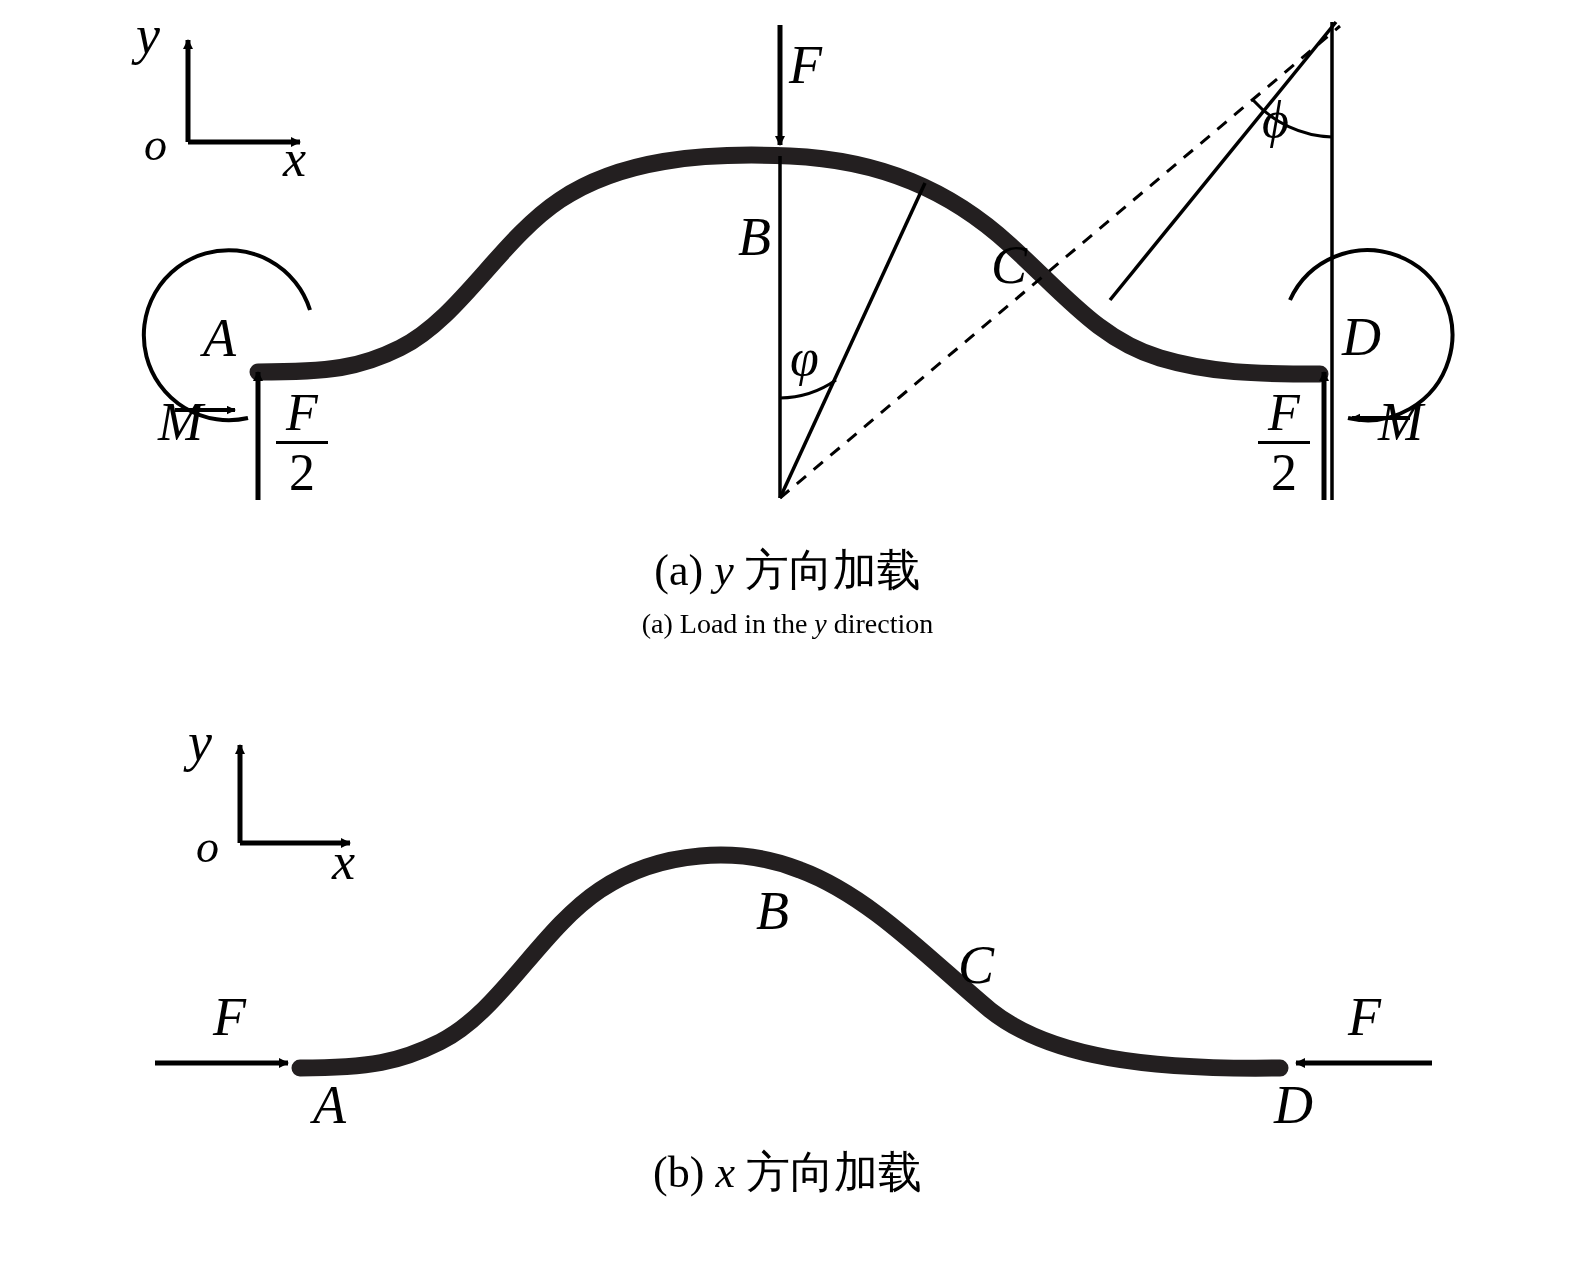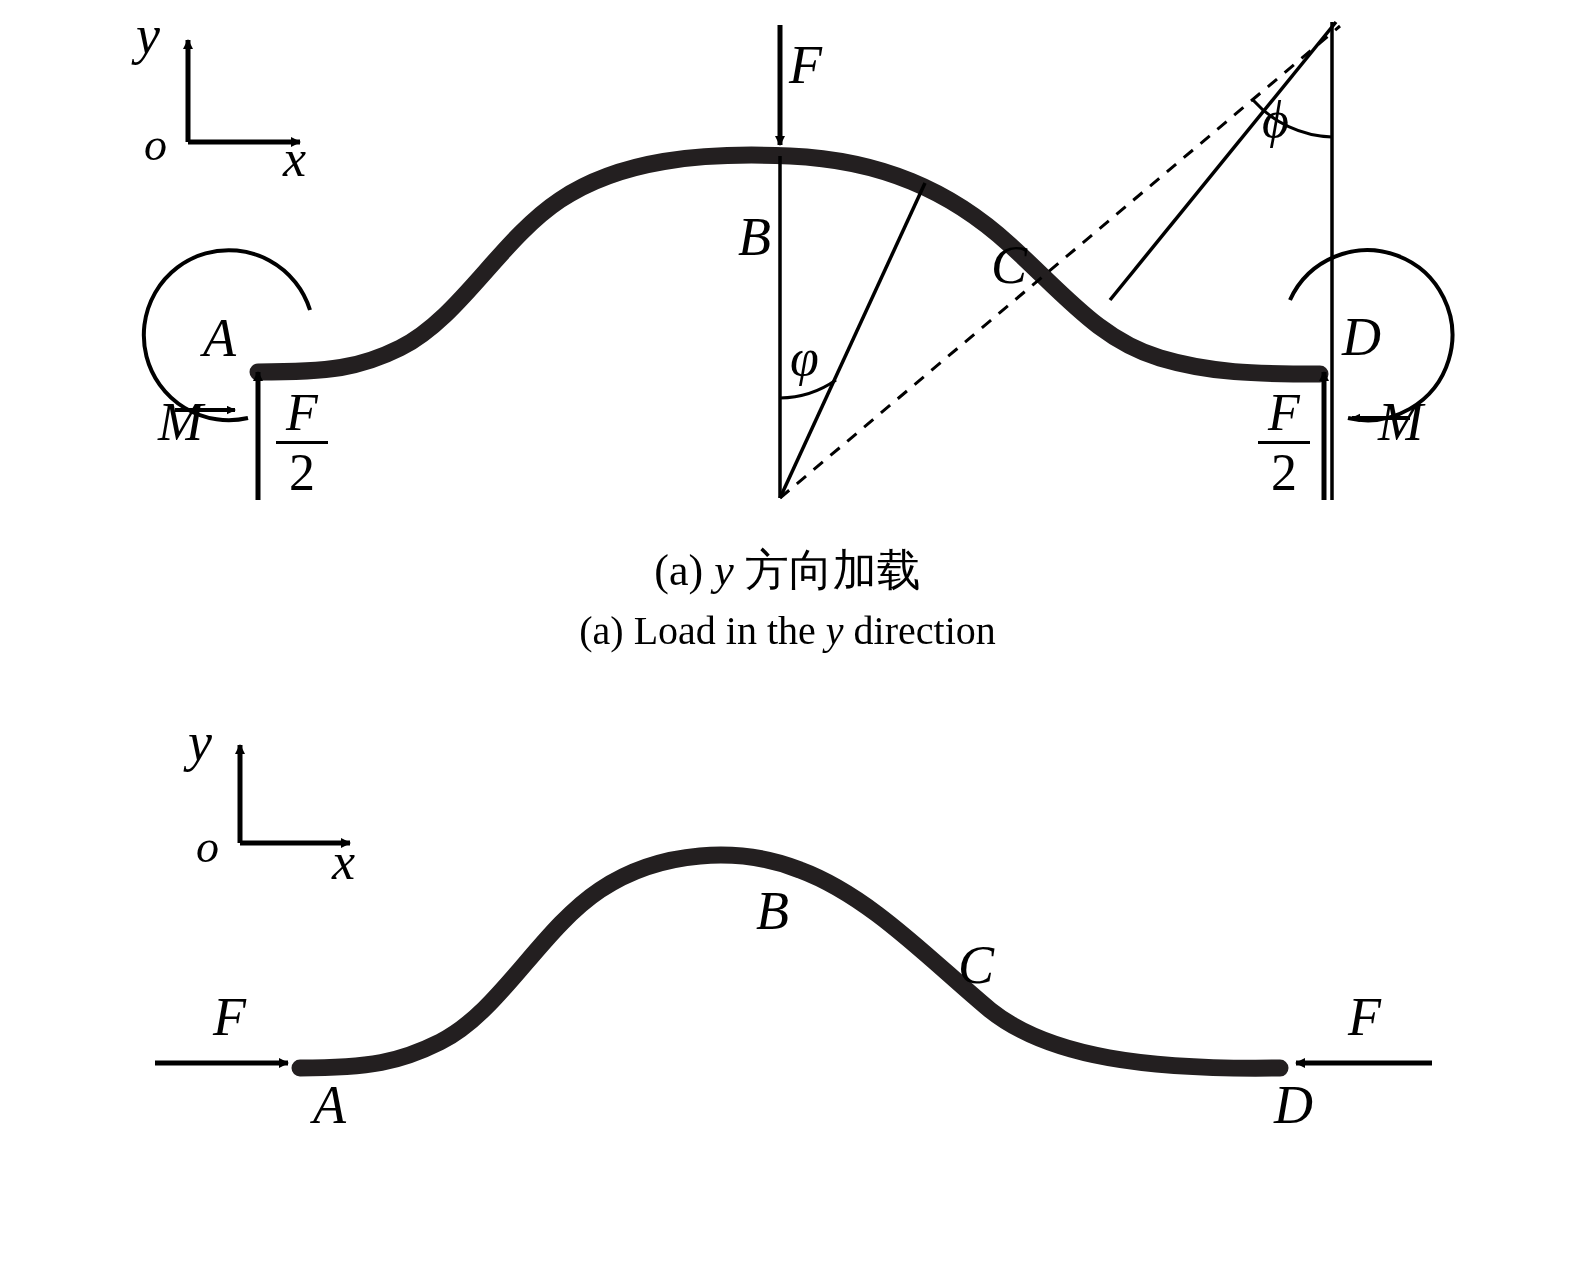--- a/index.html
+++ b/index.html
@@ -41,21 +41,21 @@
     font-family: "Liberation Serif", serif;
     font-style: normal;
     white-space: nowrap;
     text-align: center;
     line-height: 1.15;
   }
   .cap-zh {
     font-size: 44px;
   }
   .cap-en {
-    font-size: 40px;
+    font-size: 28px;
   }
   .ital {
     font-style: italic;
   }
   .frac {
     position: absolute;
     display: inline-block;
     text-align: center;
     font-style: italic;
     font-family: "Liberation Serif", serif;
@@ -191,14 +191,19 @@
   <span class="lbl" style="left:332px; top:836px; font-size:52px;">x</span>
 
   <span class="lbl" style="left:213px; top:990px; font-size:54px;">F</span>
   <span class="lbl" style="left:1348px; top:990px; font-size:54px;">F</span>
 
   <span class="lbl" style="left:313px; top:1078px; font-size:54px;">A</span>
   <span class="lbl" style="left:756px; top:884px; font-size:54px;">B</span>
   <span class="lbl" style="left:958px; top:938px; font-size:54px;">C</span>
   <span class="lbl" style="left:1274px; top:1078px; font-size:54px;">D</span>
 
+  <div class="caption cap-zh" style="left:0; top:1148px; width:1575px;">
+    <span>(b)</span>
+    <span class="ital">x</span>
+    <span>方向加载</span>
+  </div>
 
 </div>
 
 </body></html>

